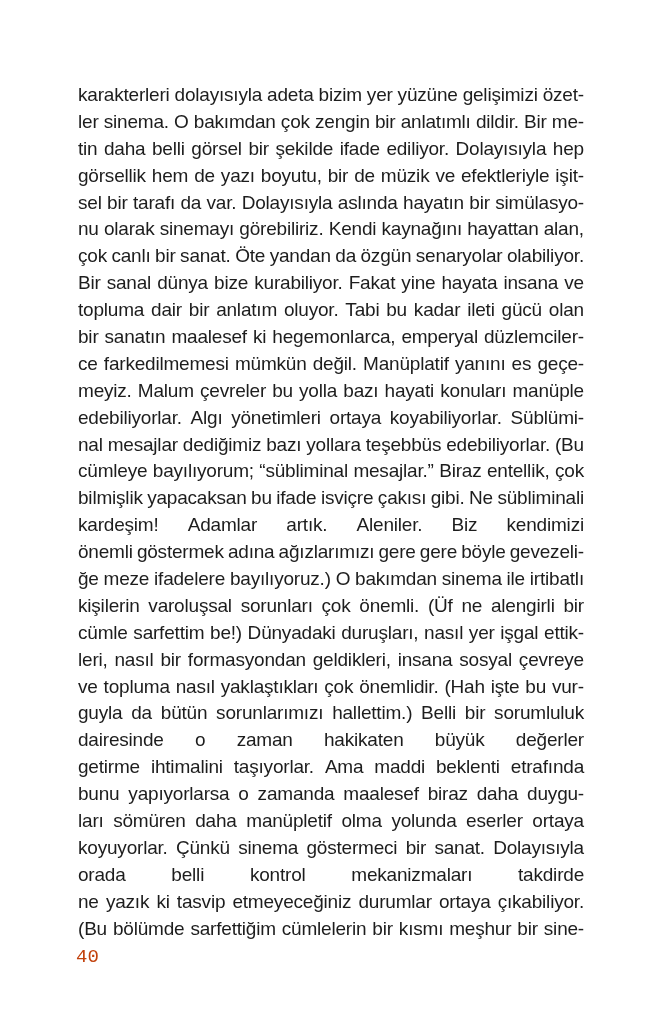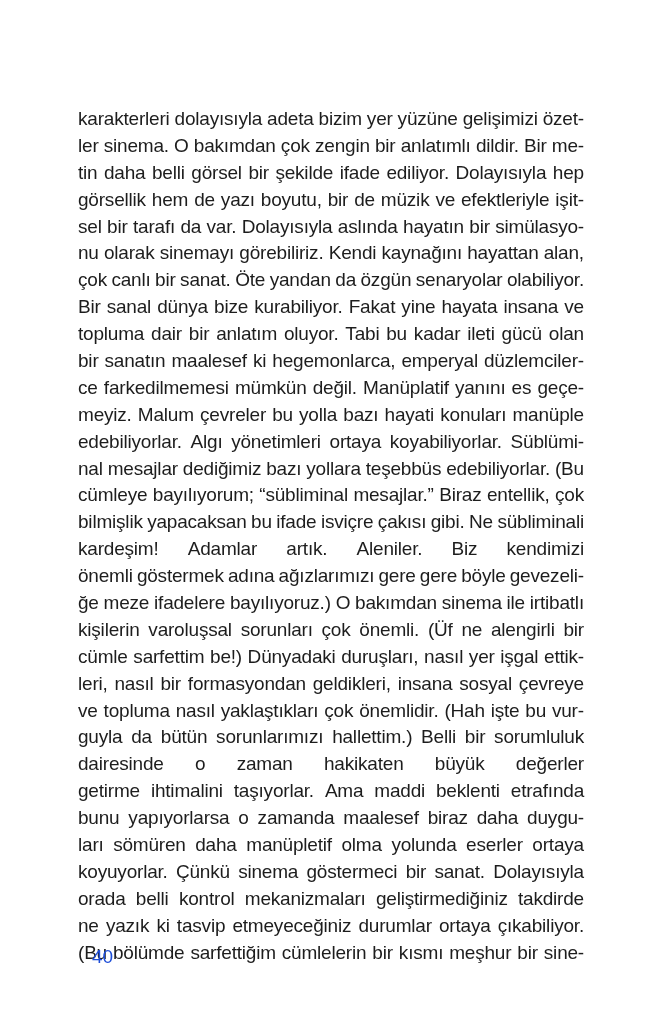--- a/index.html
+++ b/index.html
@@ -14,43 +14,43 @@
     background: #ffffff;
     overflow: hidden;
     font-family: "Liberation Sans", sans-serif;
   }
   .text-block {
     position: absolute;
     left: 78px;
     top: 82px;
     width: 506px;
     color: #1d1d1d;
-    margin-top: 24px;
   }
   .text-line {
     display: flex;
     justify-content: space-between;
     flex-wrap: nowrap;
     height: 26.9px;
     align-items: baseline;
     font-size: 19px;
     line-height: 26.9px;
     letter-spacing: -0.2px;
     color: #1d1d1d;
   }
   .text-line span {
     white-space: pre;
   }
   .page-number {
     position: absolute;
-    left: 92px;
+    left: 76px;
     top: 944px;
     font-size: 19px;
     line-height: 26.9px;
-    color: #1d4ed8;
+    color: #c2410c;
+    font-family: Liberation Mono, monospace;
   }
 </style>
 </head>
 <body>
 
 <div class="page">
   <div class="text-block">
       <div class="text-line">
         <span>karakterleri</span>
         <span>dolayısıyla</span>
@@ -353,21 +353,20 @@
         <span>göstermeci</span>
         <span>bir</span>
         <span>sanat.</span>
         <span>Dolayısıyla</span>
       </div>
       <div class="text-line">
         <span>orada</span>
         <span>belli</span>
         <span>kontrol</span>
         <span>mekanizmaları</span>
-        <span>geliştirmediğiniz</span>
         <span>takdirde</span>
       </div>
       <div class="text-line">
         <span>ne</span>
         <span>yazık</span>
         <span>ki</span>
         <span>tasvip</span>
         <span>etmeyeceğiniz</span>
         <span>durumlar</span>
         <span>ortaya</span>

